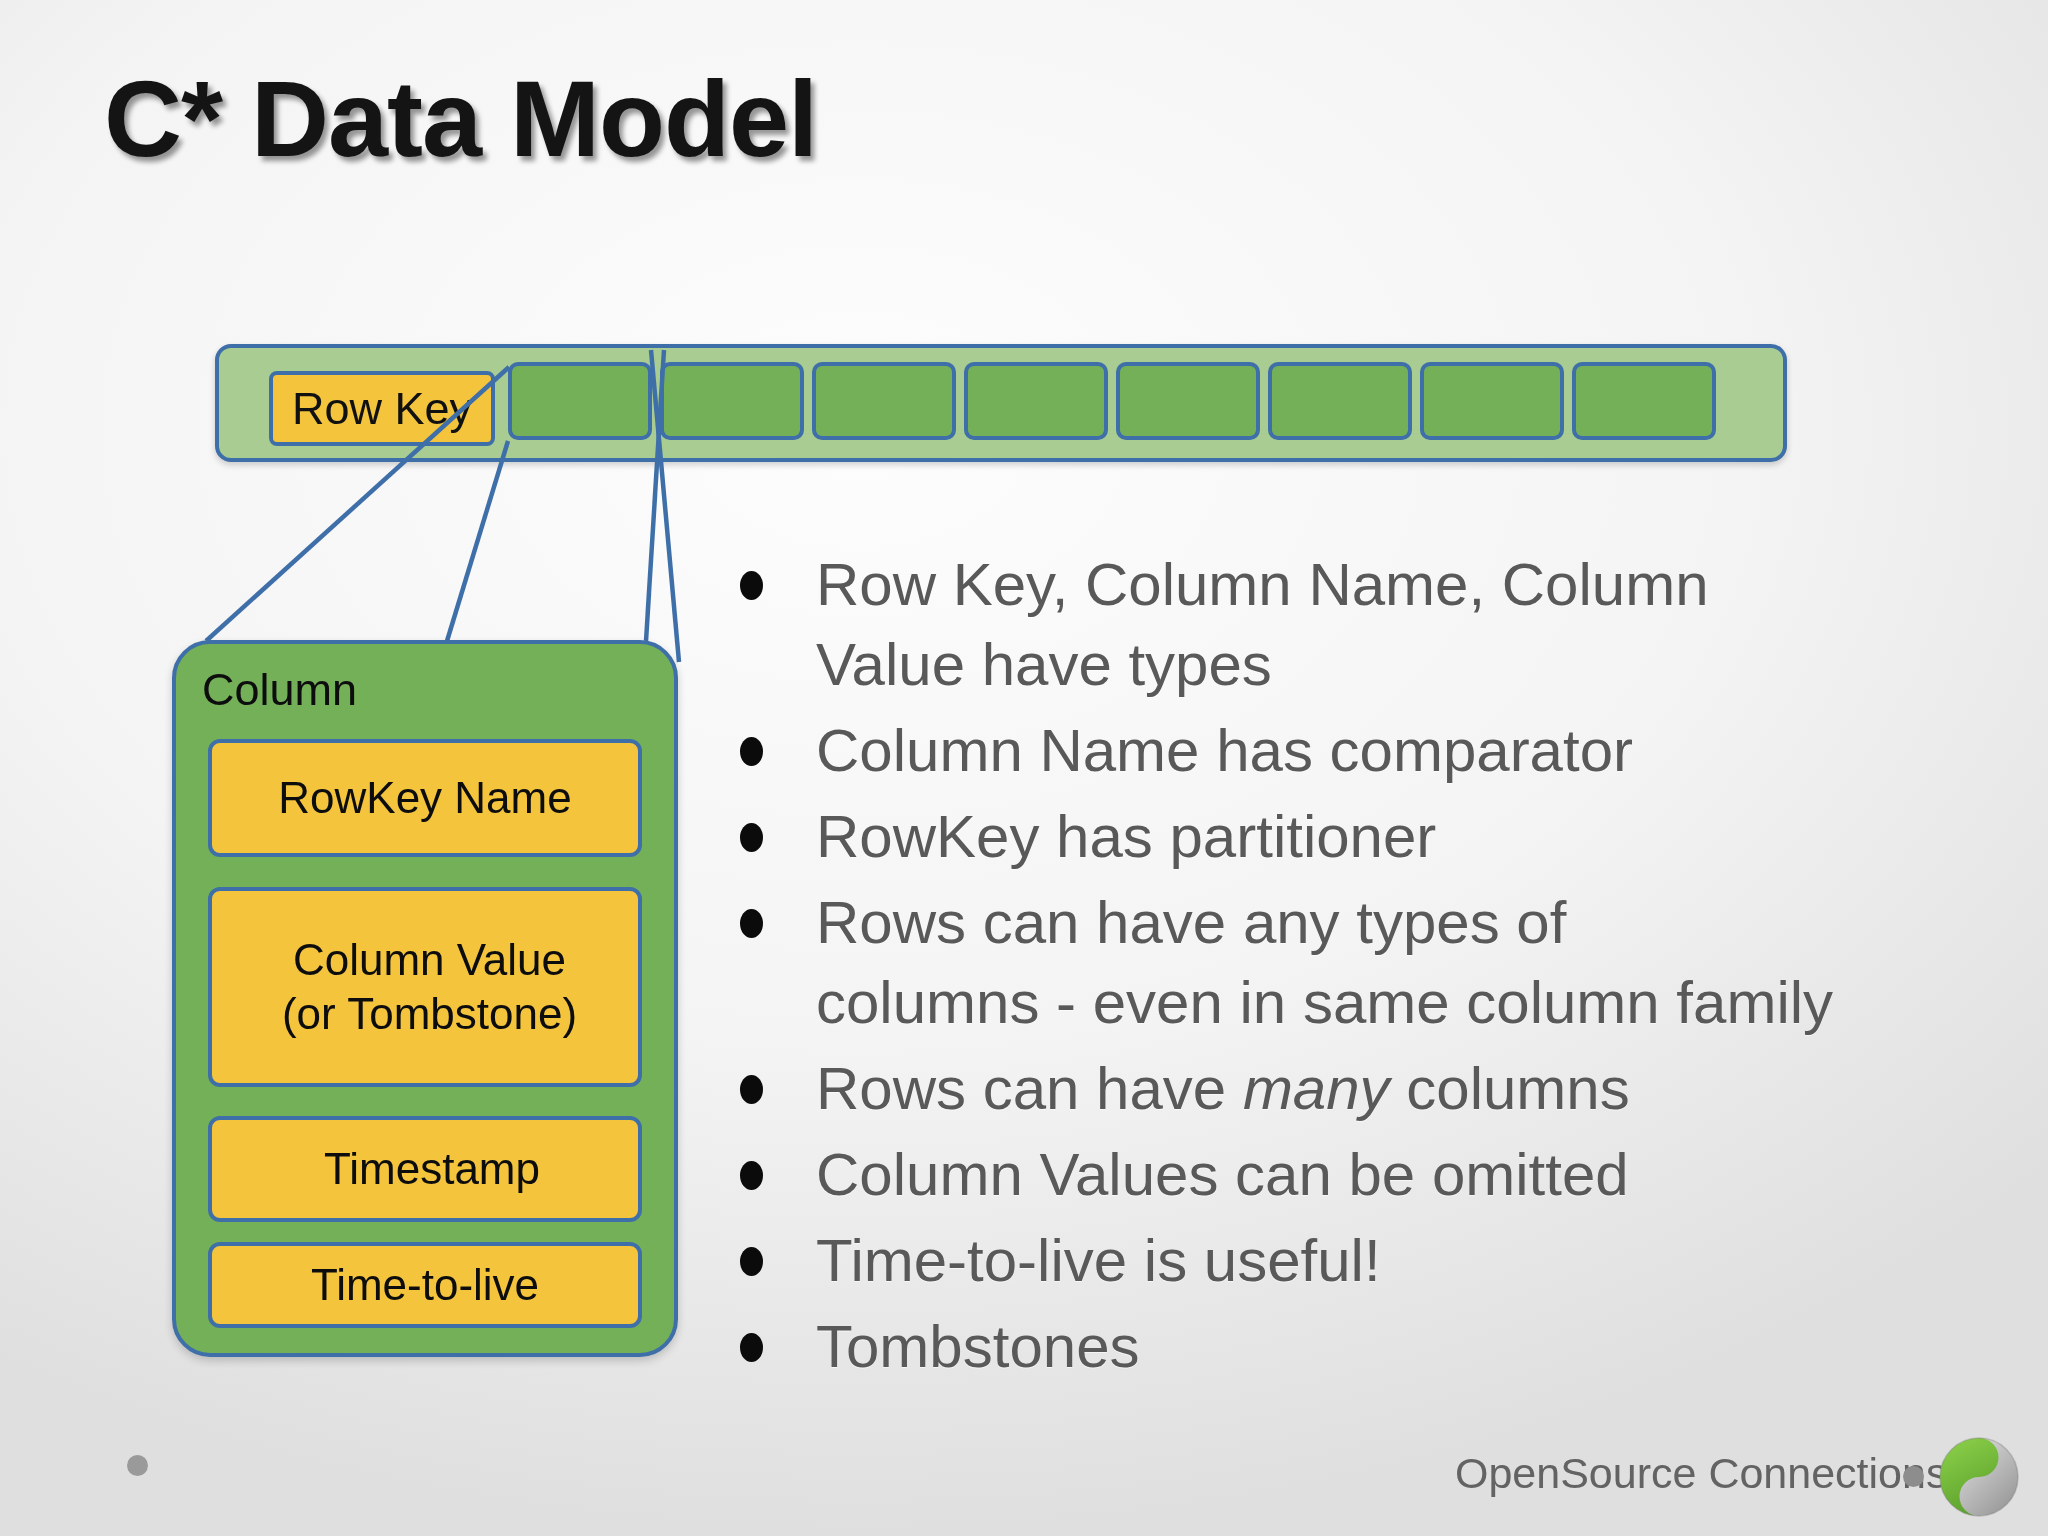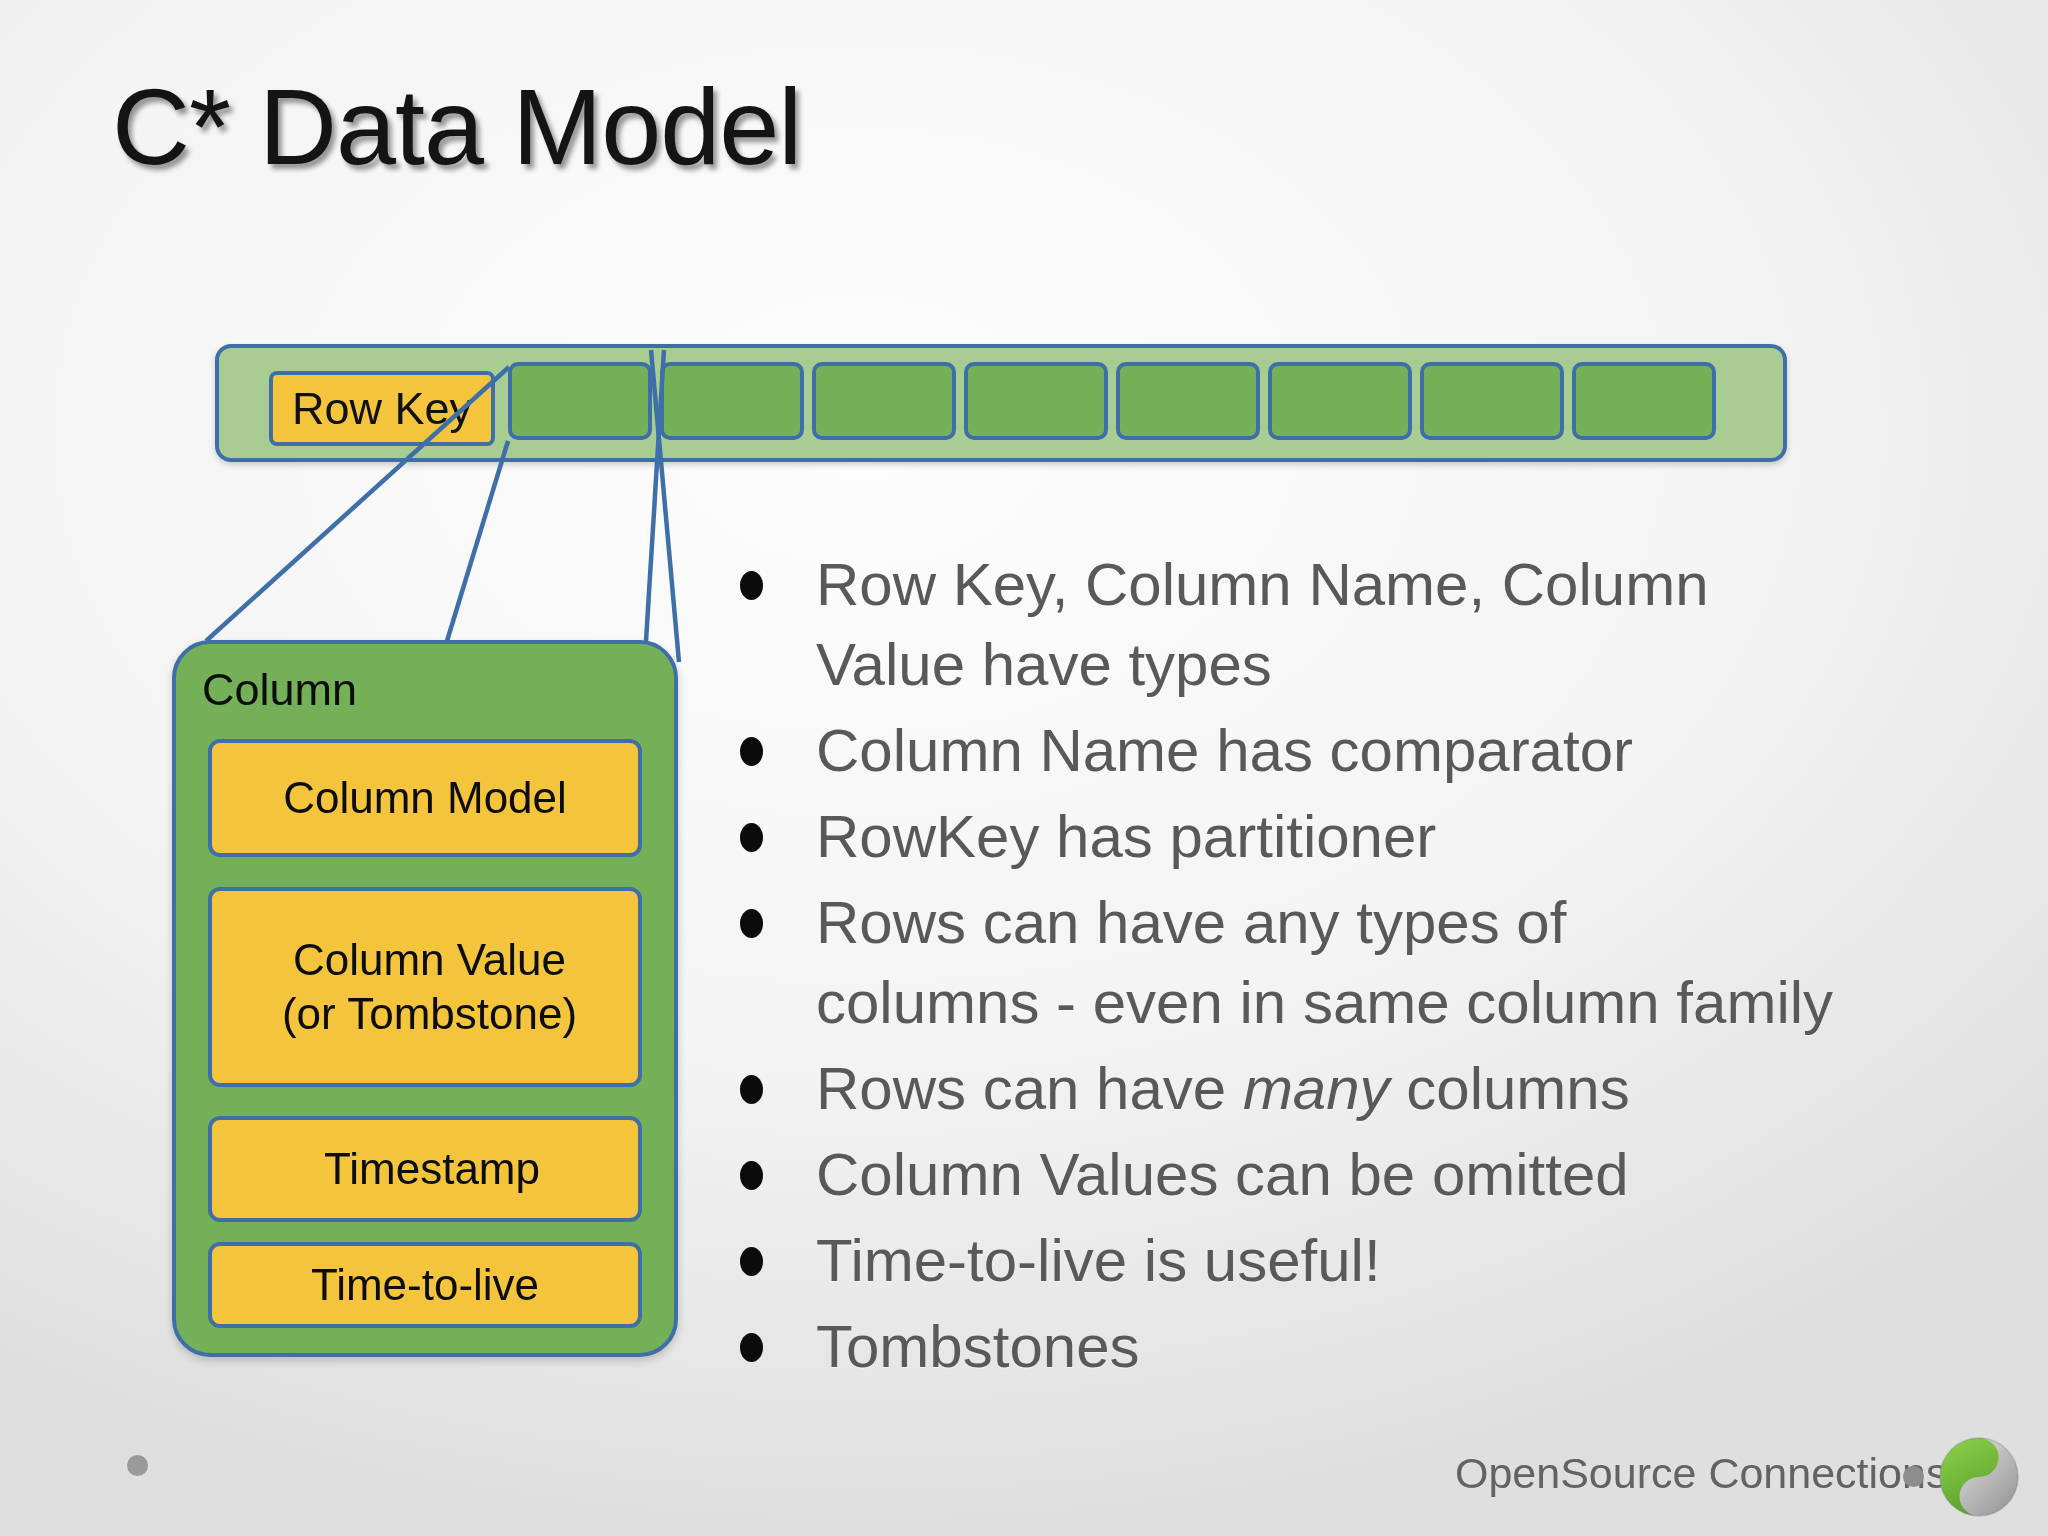--- a/index.html
+++ b/index.html
@@ -7,22 +7,22 @@
     width:2048px;height:1536px;
     font-family:"Liberation Sans","DejaVu Sans",sans-serif;
     overflow:hidden;
   }
   .slide{
     position:relative;width:2048px;height:1536px;
     background:radial-gradient(ellipse 1600px 1100px at 42% 28%, #fdfdfd 0%, #f4f4f4 55%, #e6e6e6 85%, #dfdfdf 100%);
   }
   
   .title{
-    position:absolute;left:96px;top:48px;margin:16px;
-    font-size:108px;font-weight:normal;letter-spacing:-1px;color:#141414;
+    position:absolute;left:96px;top:48px;margin:8px;
+    font-size:108px;font-weight:bold;letter-spacing:-1px;color:#141414;
     text-shadow:4px 5px 5px rgba(0,0,0,0.40);
   }
   
   .row-band{
     position:absolute;left:215px;top:344px;width:1572px;height:118px;
     background:var(--green-light);
     border:4px solid var(--blue);border-radius:16px;
     box-sizing:border-box;z-index:1;
     box-shadow:0 3px 6px rgba(0,0,0,0.18);
   }
@@ -125,21 +125,21 @@
       <line x1="508" y1="441" x2="447" y2="641"></line>
       <line x1="651" y1="350" x2="679" y2="662"></line>
       <line x1="664" y1="350" x2="646" y2="641"></line>
     </g>
   </svg>
 
   <div class="colbox">
     <div class="colbox-label">Column</div>
     <div id="colbox-fields">
         <div class="field" style="top: 95px; height: 118px;">
-          <span>Column Model</span>
+          <span>RowKey Name</span>
         </div>
         <div class="field" style="top: 243px; height: 200px; padding-left: 9px;">
           <span>Column Value</span>
           <span>(or Tombstone)</span>
         </div>
         <div class="field" style="top: 472px; height: 106px; padding-left: 14px;">
           <span>Timestamp</span>
         </div>
         <div class="field" style="top: 598px; height: 86px;">
           <span>Time-to-live</span>

